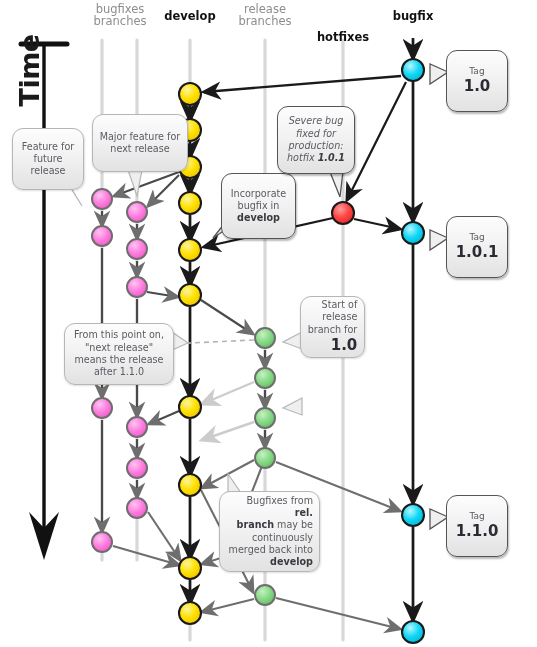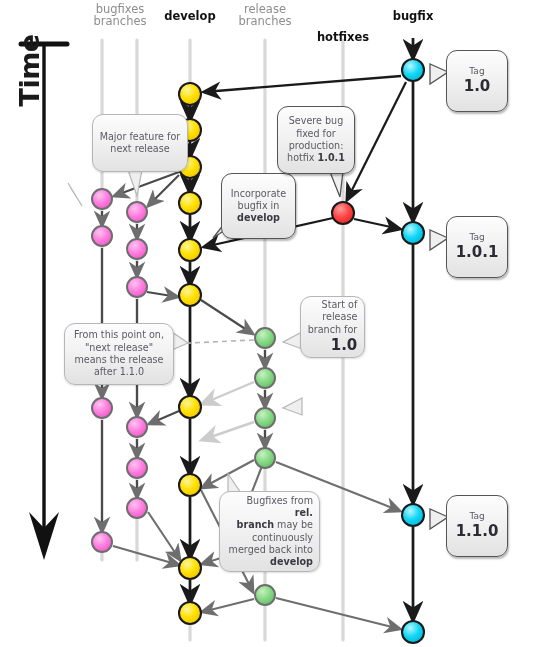--- a/index.html
+++ b/index.html
@@ -238,32 +238,37 @@
   <div class="time-label">Time</div>
 
   <div class="col-head muted" style="left:82px;top:3px;width:76px;">bugfixes
 branches</div>
   <div class="col-head strong" style="left:155px;top:10px;width:70px;">develop</div>
   <div class="col-head muted" style="left:228px;top:3px;width:74px;">release
 branches</div>
   <div class="col-head strong" style="left:310px;top:10px;width:66px;margin-top:21px;">hotfixes</div>
   <div class="col-head strong" style="left:382px;top:10px;width:62px;">bugfix</div>
 
+  <div class="bubble soft" style="left:12px;top:128px;width:72px;height:62px;">
+    <span class="bubble-txt">Feature for
+future
+release</span>
+  </div>
 
   <div class="bubble soft" style="left:92px;top:114px;width:96px;height:58px;">
     <span class="bubble-txt">Major
 feature for
 next release</span>
   </div>
 
   <div class="bubble" style="left:221px;top:173px;width:75px;height:66px;">
     <span class="bubble-txt">Incorporate<br>bugfix in<br><b>develop</b></span>
   </div>
 
-  <div class="bubble" style="left:277px;top:106px;width:78px;height:68px;">
+  <div class="bubble" style="left:277px;top:106px;width:78px;height:68px;font-style:italic;">
     <span class="bubble-txt">Severe bug<br>fixed for<br>production:<br>hotfix <b>1.0.1</b></span>
   </div>
 
   <div class="bubble soft" style="left:64px;top:323px;width:110px;height:62px;">
     <span class="bubble-txt">From this point on,
 "next release"
 means the release
 after 1.1.0</span>
   </div>
 

